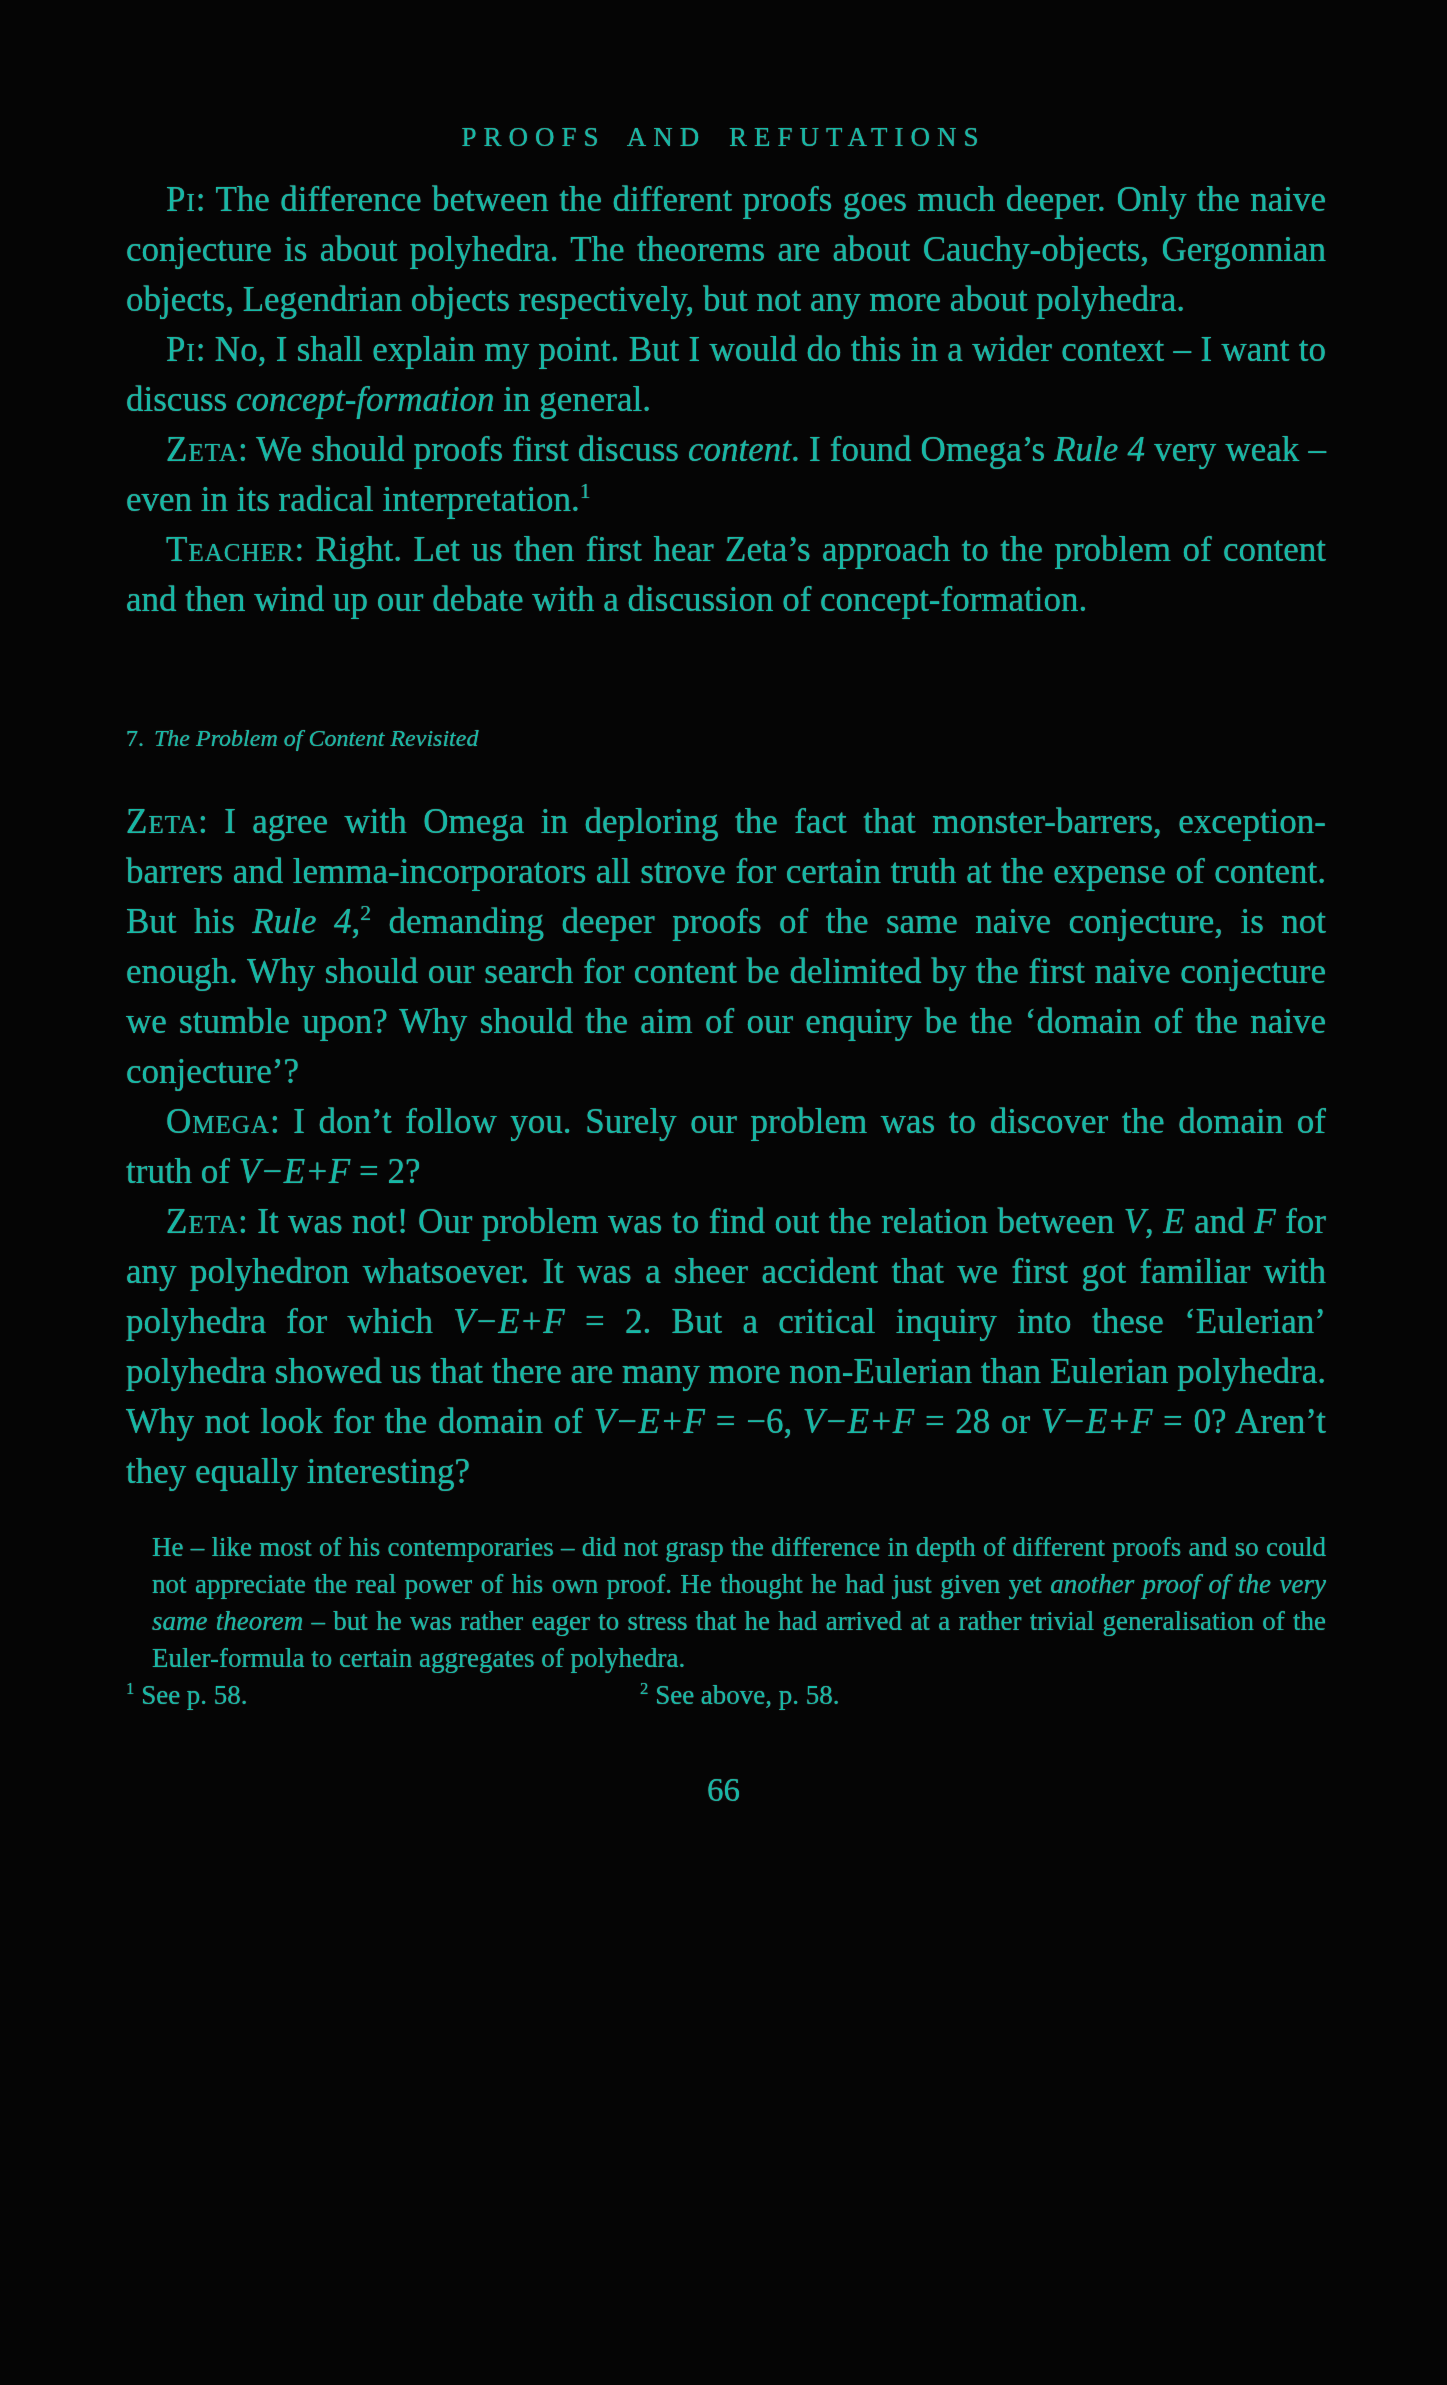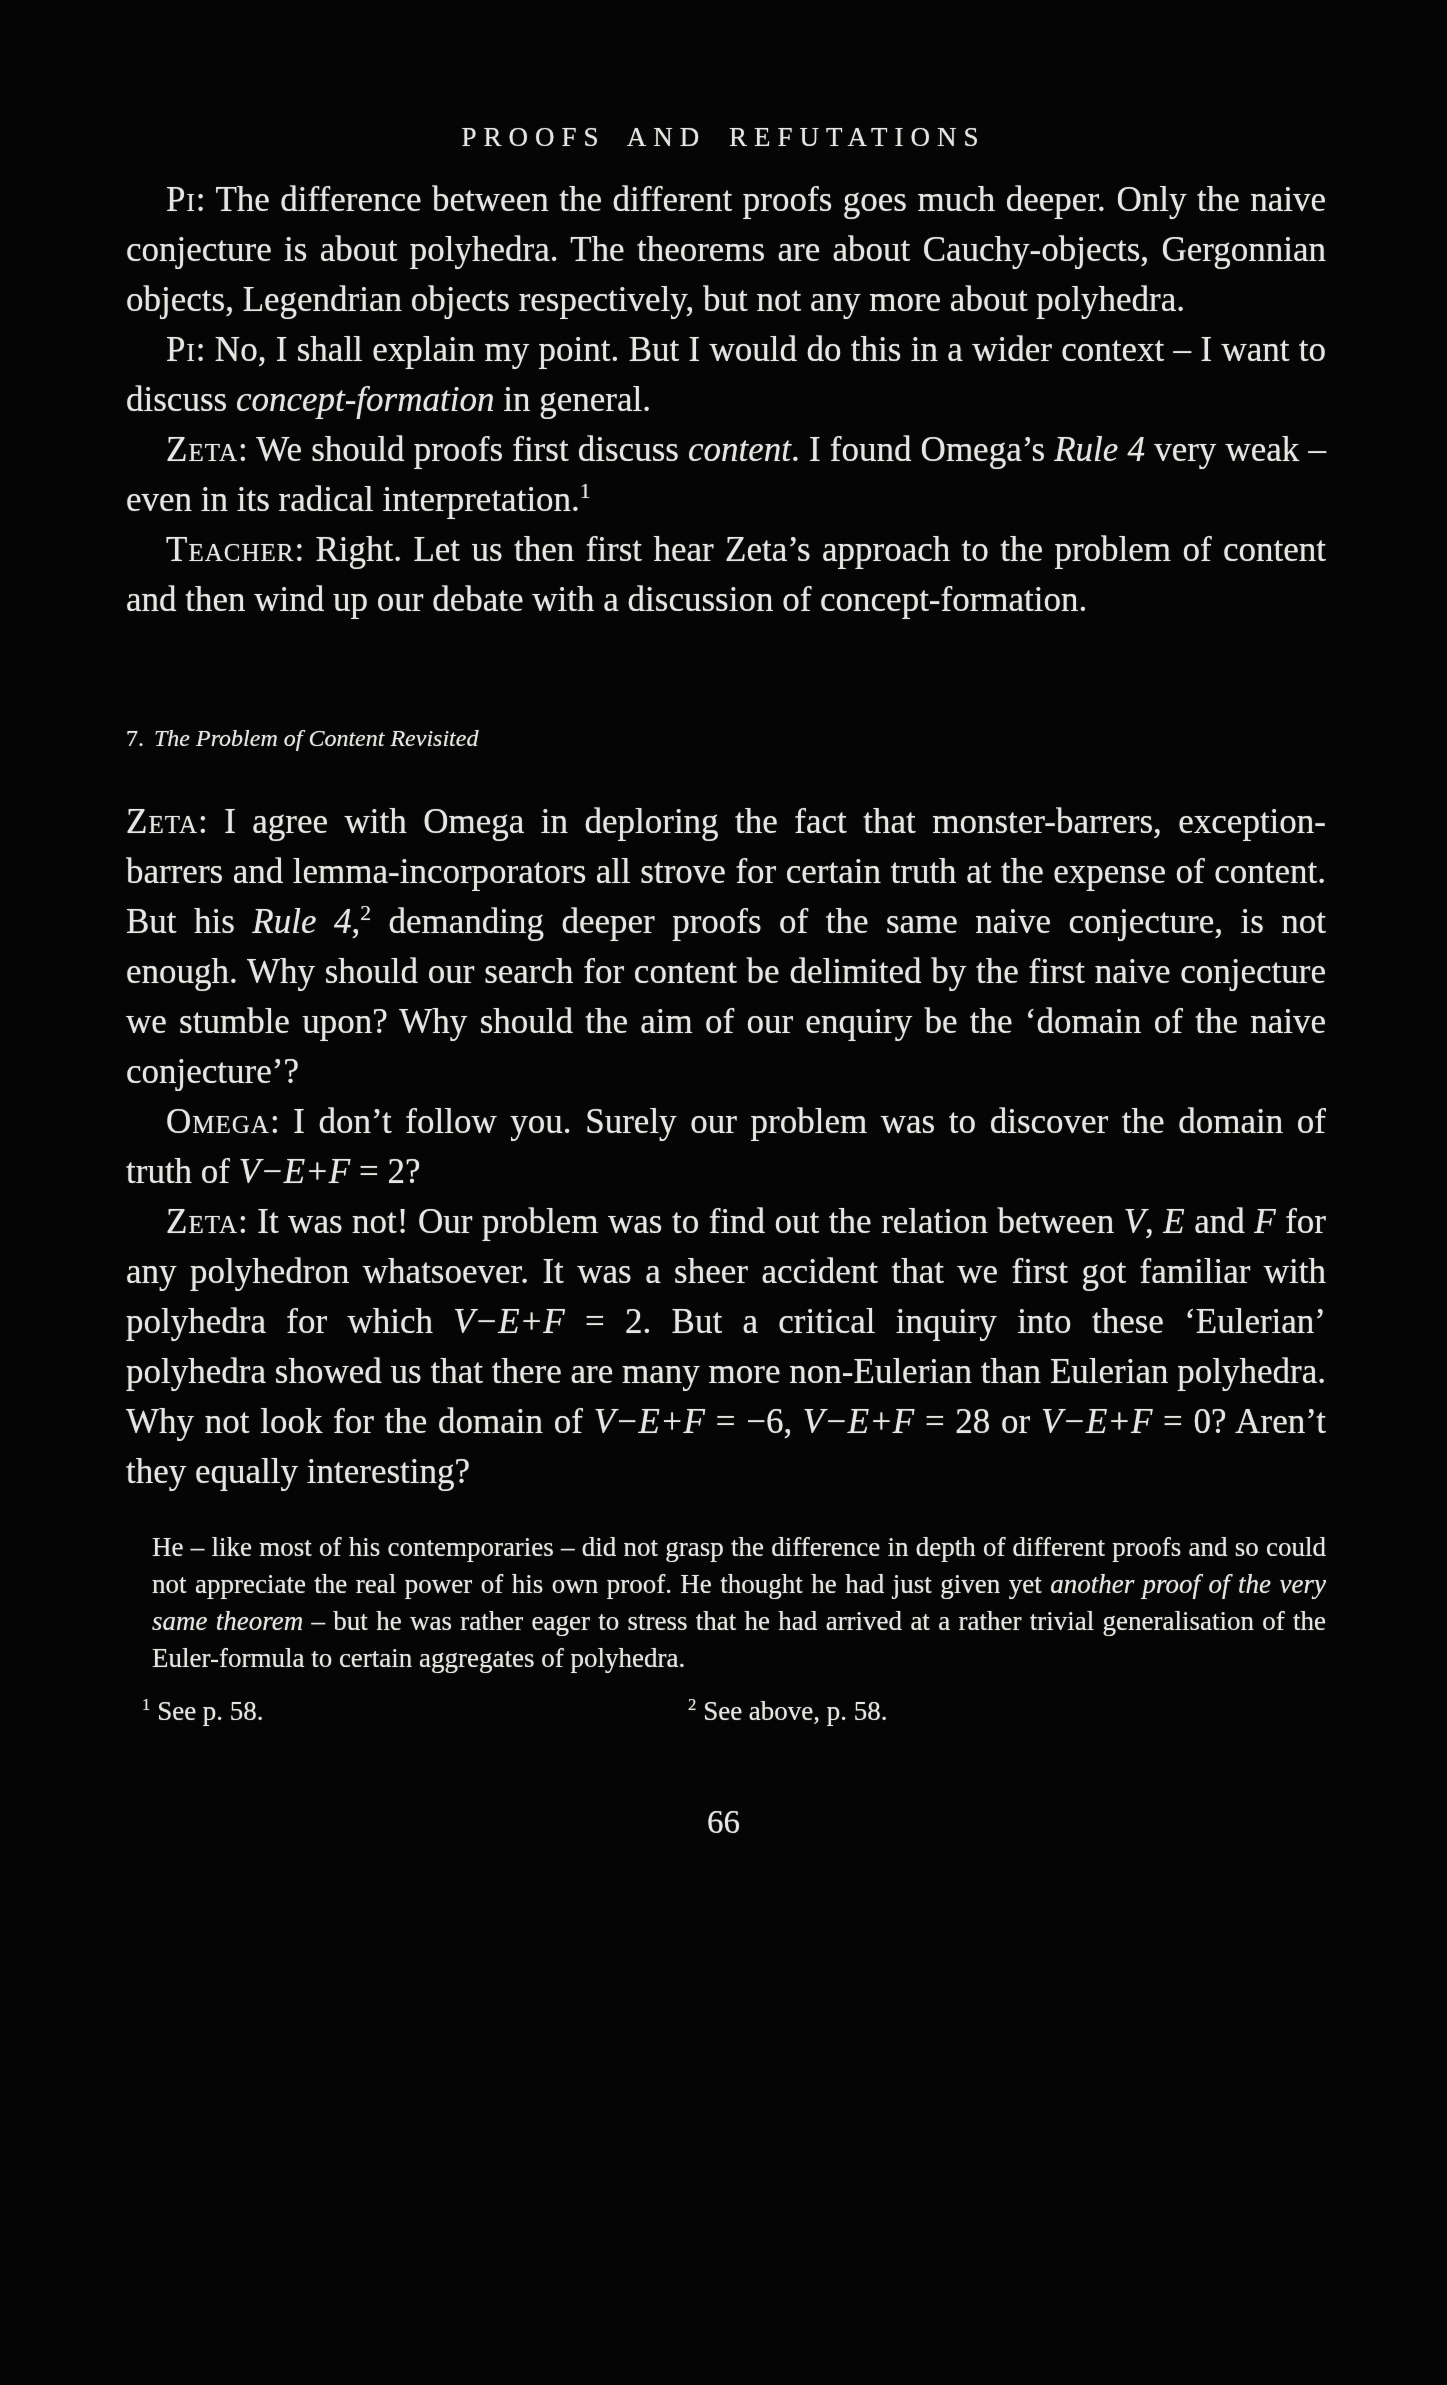--- a/index.html
+++ b/index.html
@@ -77,21 +77,21 @@
     text-align: justify;
   }
   .footnotes .fn-paras p.para.indent {
     text-indent: 36px;
   }
   .footnote-refs {
     margin-top: 0;
   }
   .footnote-refs p.para {
     display: inline-block;
-    margin: 16px;
+    margin: 0;
     text-indent: 0 !important;
   }
   .footnote-refs p.para:first-child {
     width: 514px;
   }
   .page-number {
     margin-top: 58px;
     text-align: center;
     font-size: 33px;
   }
@@ -105,21 +105,21 @@
   }
   .seg-sup {
     font-size: 62%;
     vertical-align: super;
     line-height: 0;
   }
 </style>
 </head>
 <body>
 
-<div class="page" style="background: rgb(5, 5, 5); color: #e5e5e5;">
+<div class="page" style="background: rgb(5, 5, 5); color: #14b8a6;">
 
   <header class="running-head">PROOFS AND REFUTATIONS</header>
 
   <main class="text-column">
 
     <section class="dialogue">
         <p class="para indent"><span class="seg seg-sc">Pi</span><span class="seg">: The difference between the different proofs goes much deeper. Only the naive conjecture is about polyhedra. The theorems are about Cauchy-objects, Gergonnian objects, Legendrian objects respectively, but not any more about polyhedra.</span></p>
         <p class="para indent"><span class="seg seg-sc">Pi</span><span class="seg">: No, I shall explain my point. But I would do this in a wider context – I want to discuss </span><span class="seg seg-i">concept-formation</span><span class="seg"> in general.</span></p>
         <p class="para indent"><span class="seg seg-sc">Zeta</span><span class="seg">: We should proofs first discuss </span><span class="seg seg-i">content</span><span class="seg">. I found Omega’s </span><span class="seg seg-i">Rule 4</span><span class="seg"> very weak – even in its radical interpretation.</span><span class="seg seg-sup">1</span></p>
         <p class="para indent"><span class="seg seg-sc">Teacher</span><span class="seg">: Right. Let us then first hear Zeta’s approach to the problem of content and then wind up our debate with a discussion of concept-formation.</span></p>

